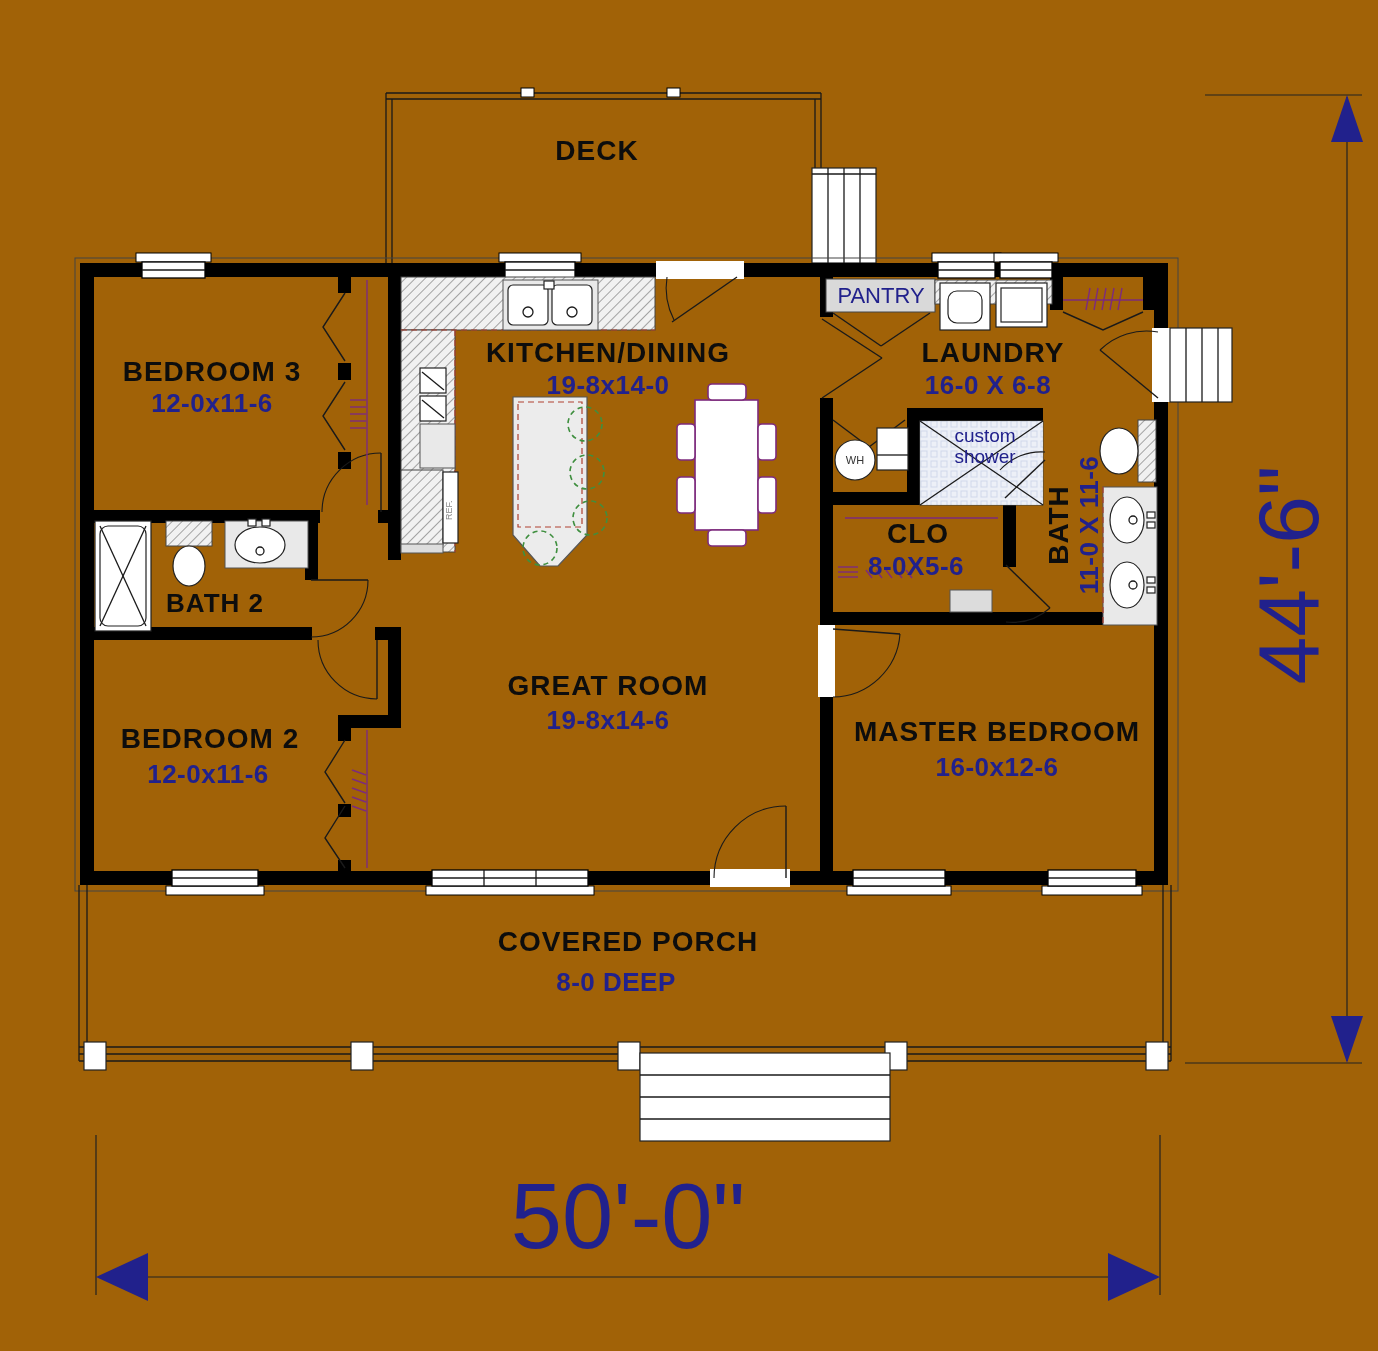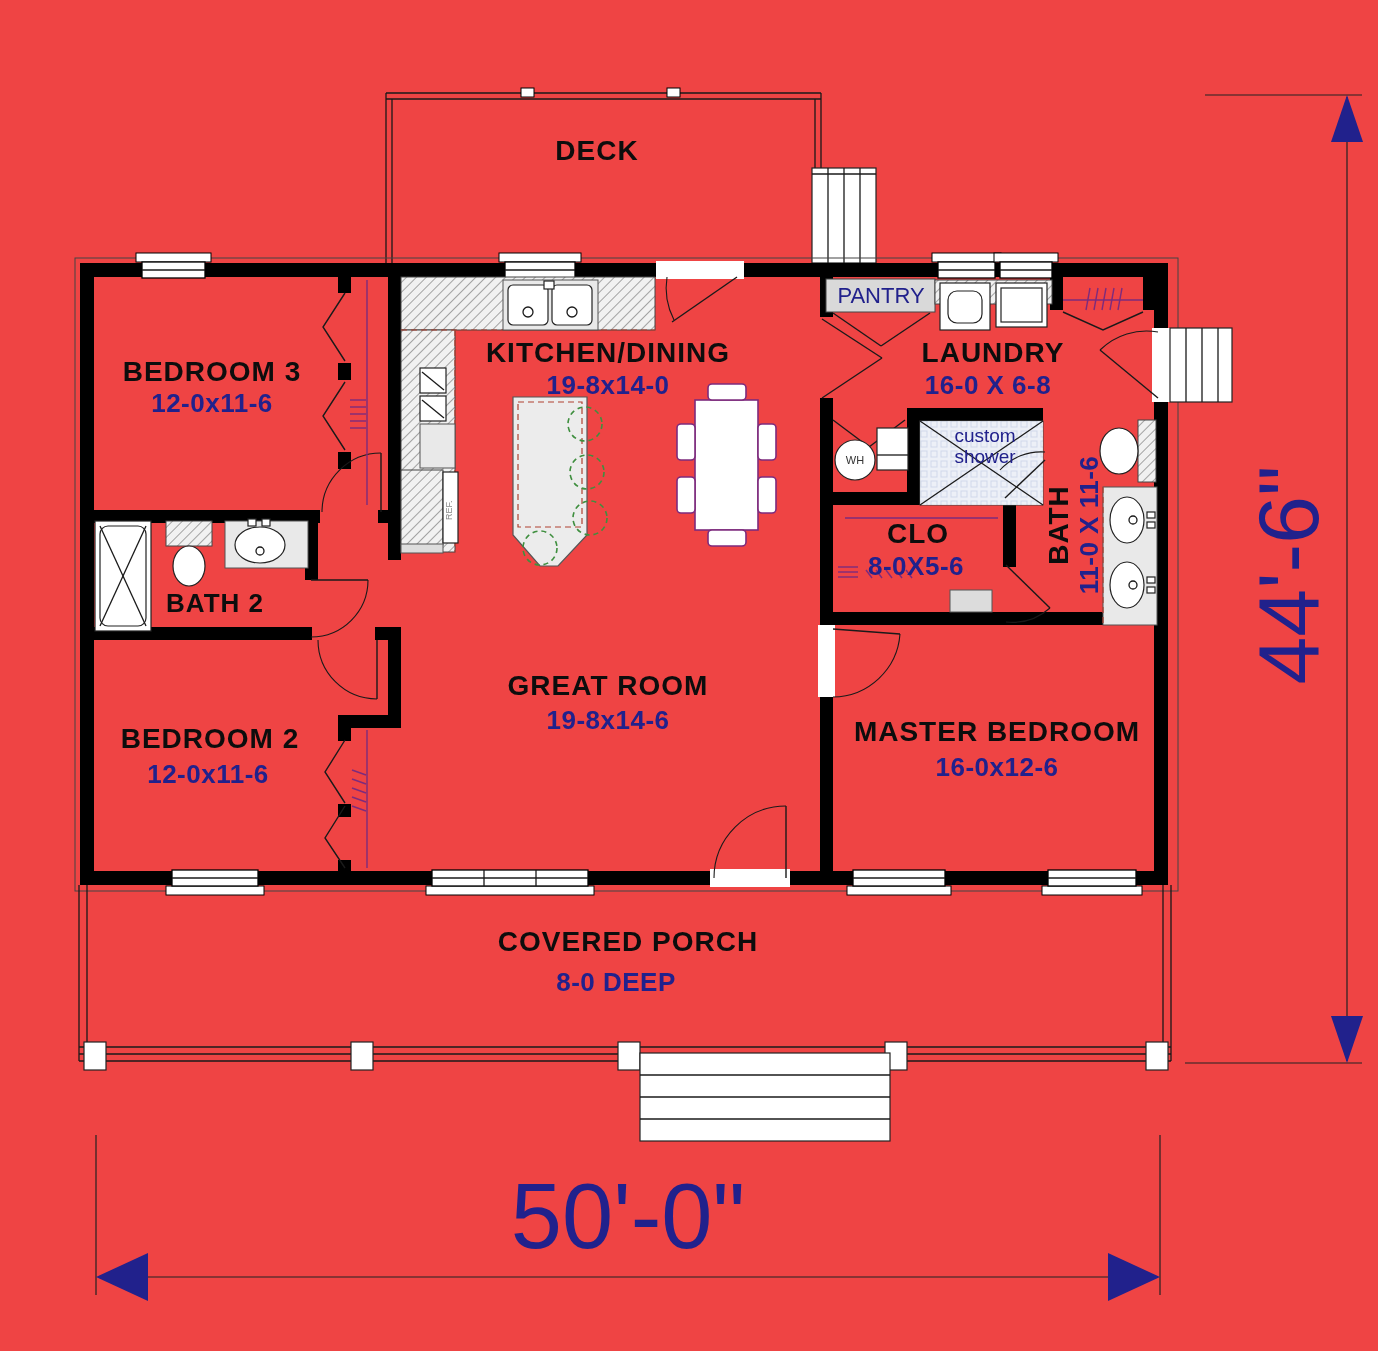--- a/index.html
+++ b/index.html
@@ -1,16 +1,16 @@
 <!DOCTYPE html>
 <html style="--wall: #000000; --room_name_text: #0d0d0d; --dimension_text: #21218c; --closet_fixture: #7d2b7d; --stool: #3f8f3f; --counter_edge: #b04030; --pantry_fill: #d9d9d9; --shower_fill: #e7ecf4;"><head>
 <meta charset="utf-8">
 <style>
   html,body{margin:0;padding:0;background:#fff;}
-  .stage{position:relative;width:1378px;height:1351px;background:#ef4444;overflow:hidden;}
+  .stage{position:relative;width:1378px;height:1351px;background:#a16207;overflow:hidden;}
   svg{display:block;}
   .thin{stroke:#1a1a1a;stroke-width:1.3;fill:none;}
   .thin2{stroke:#444;stroke-width:1;fill:none;}
   .door{stroke:#1a1a1a;stroke-width:1.4;fill:none;}
   .arc{stroke:#1a1a1a;stroke-width:1.1;fill:none;}
   .winbox{fill:#fff;stroke:#000;stroke-width:1.3;}
   .sill{fill:#fff;stroke:#000;stroke-width:1;}
   .fixt{fill:#fff;stroke:#222;stroke-width:1.2;}
   .gray{fill:#e9e9e9;stroke:#555;stroke-width:1;}
   .pf{stroke:var(--closet_fixture,#7d2b7d);stroke-width:1.6;fill:#fff;}

